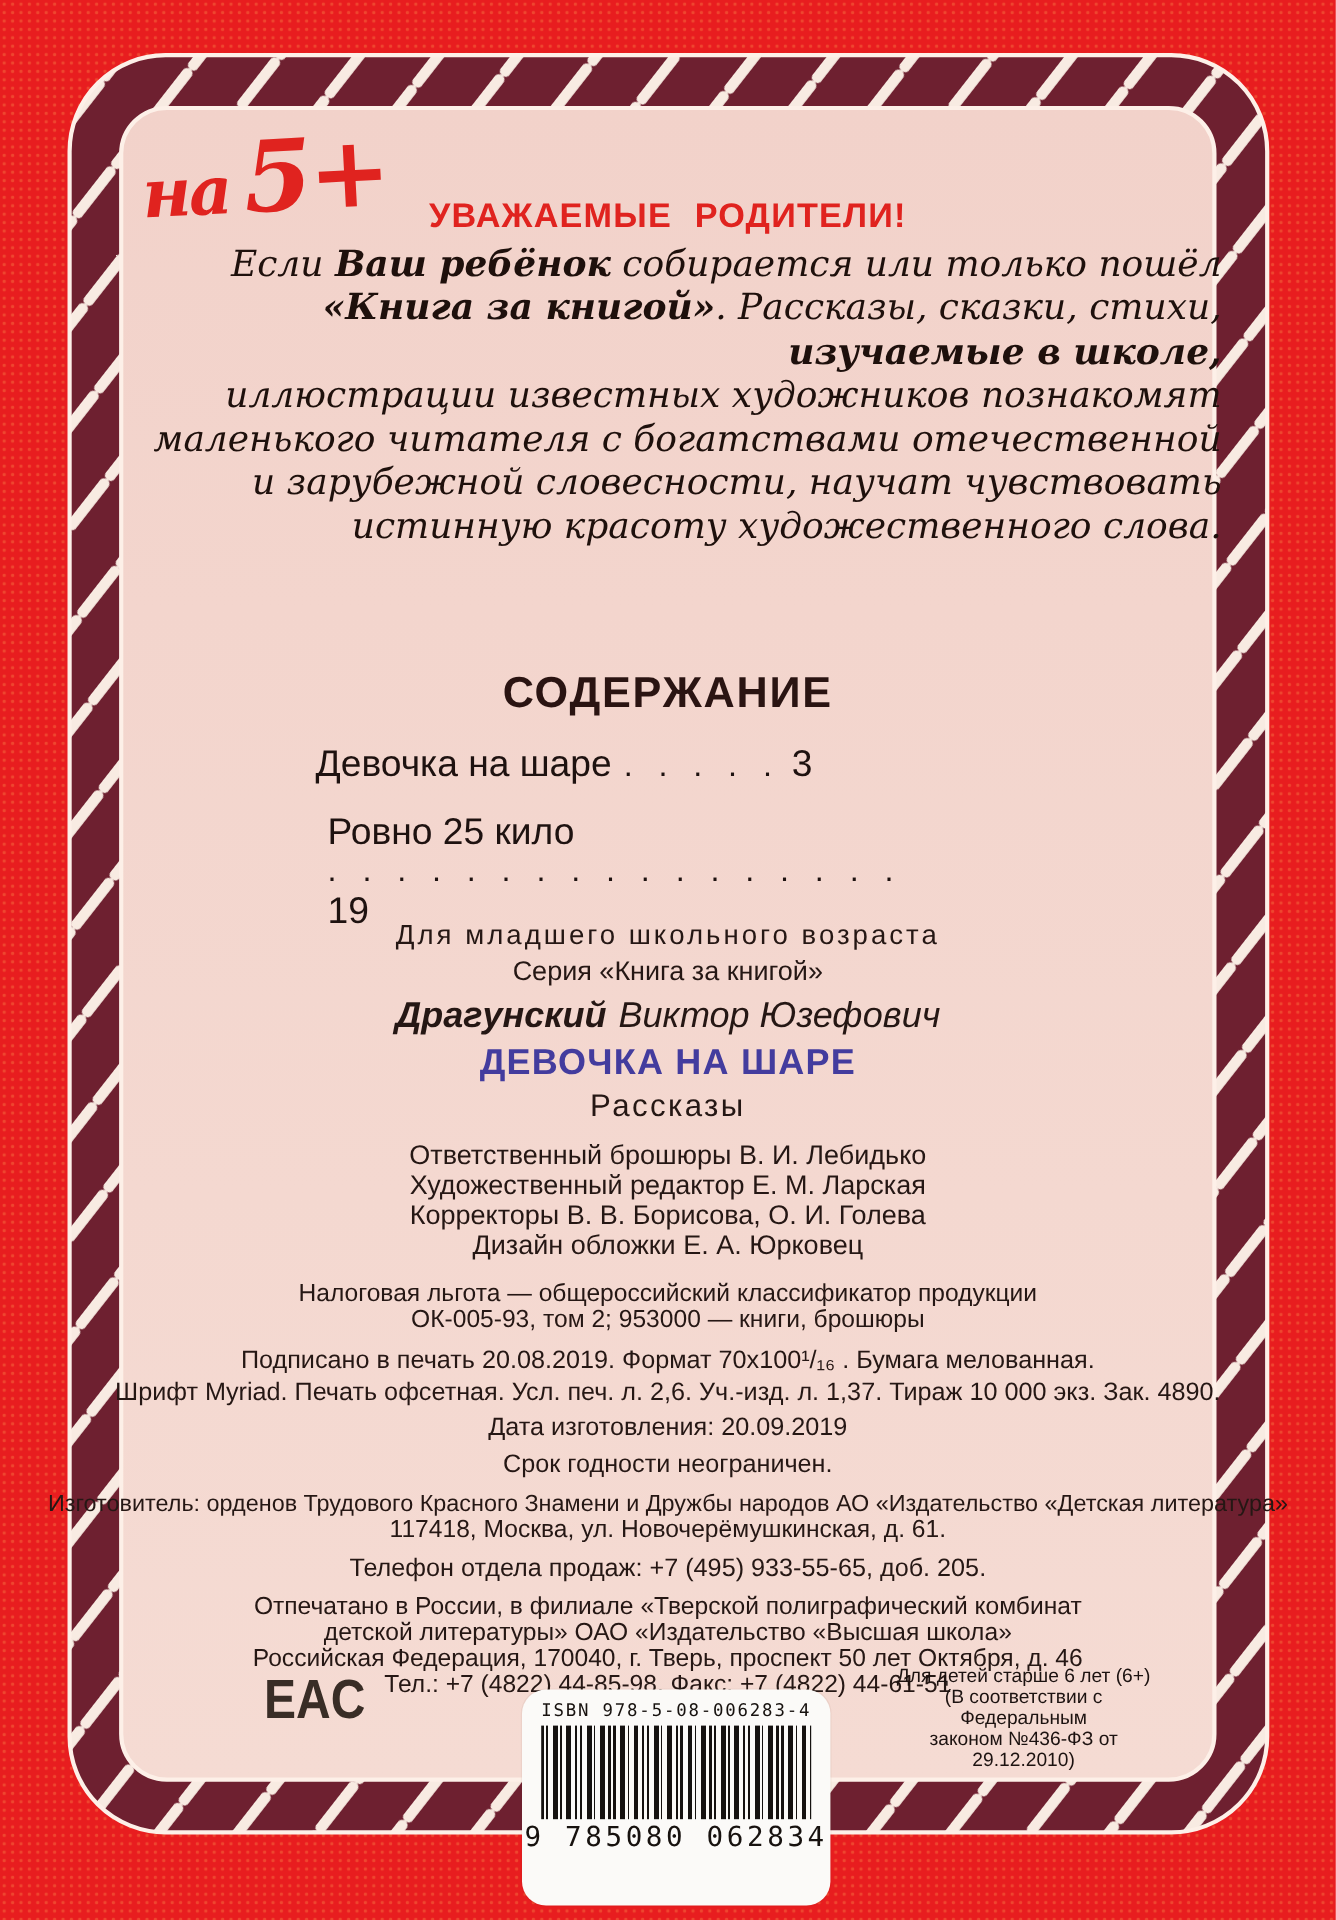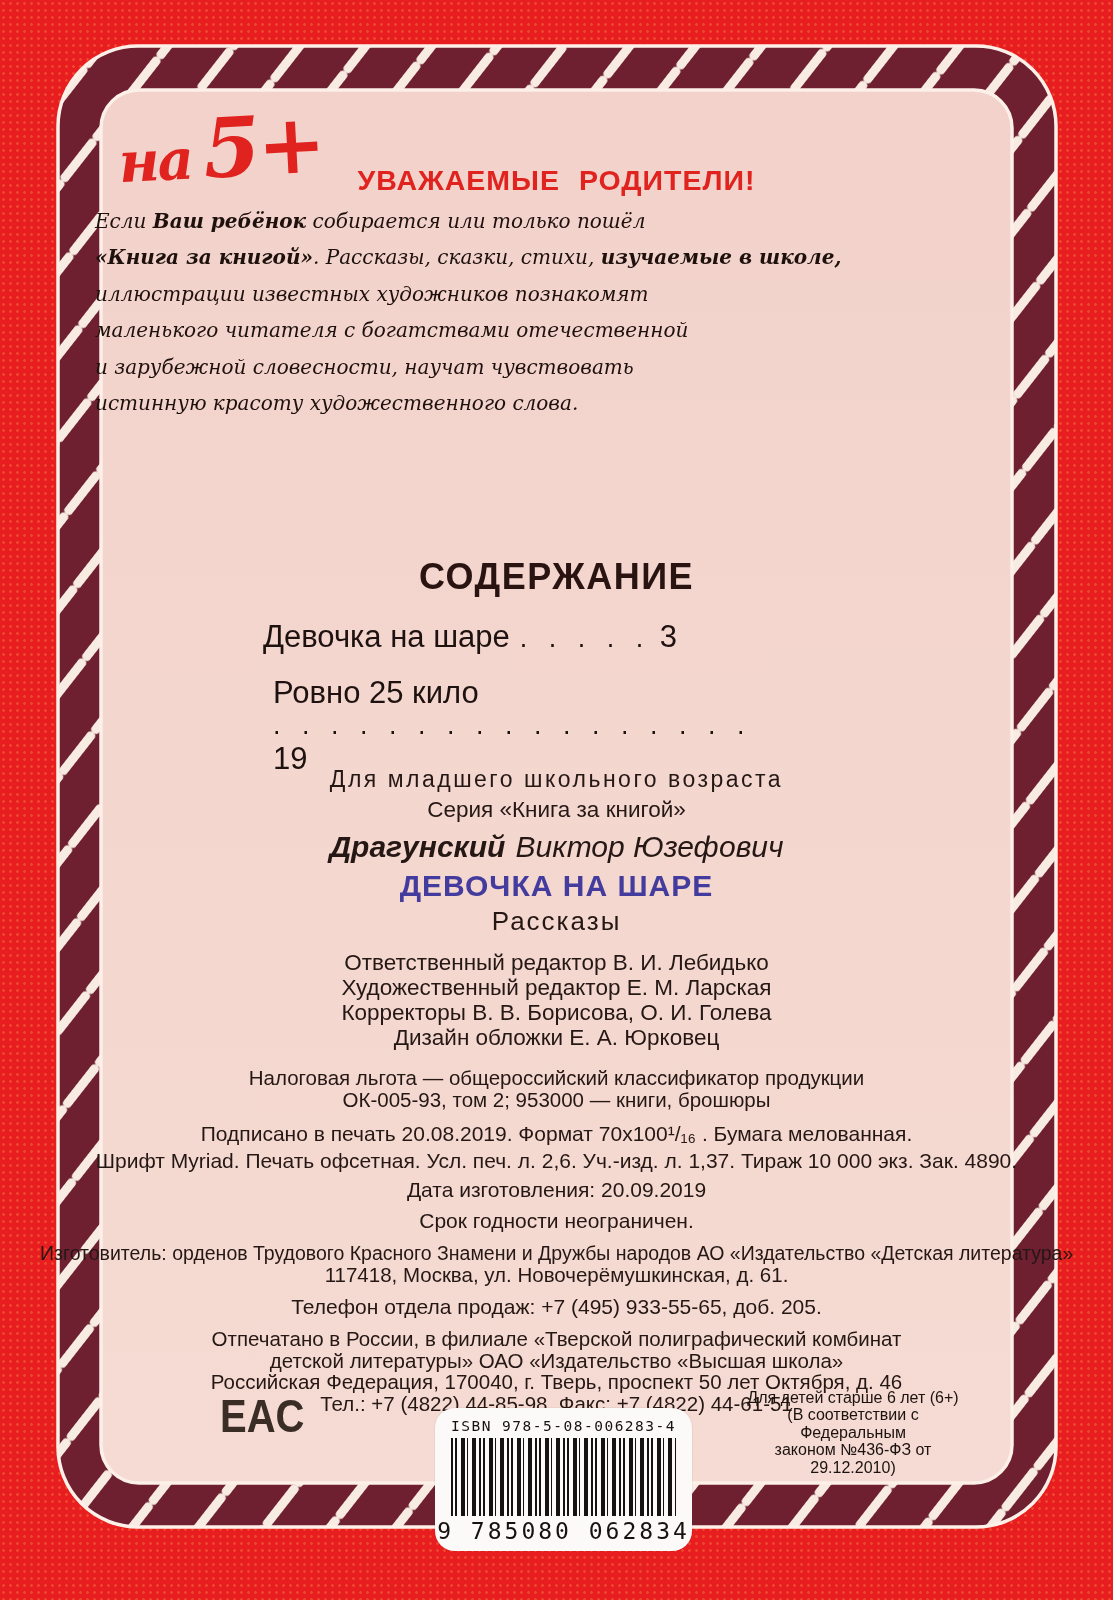--- a/index.html
+++ b/index.html
@@ -35,23 +35,23 @@
     font-style:italic;font-weight:700;transform:rotate(-3deg);
   }
   .badge .na{font-size:56px;letter-spacing:-2px;}
   .badge .five{font-size:82px;margin-left:12px;letter-spacing:-3px;}
   .heading{
     position:absolute;top:164px;left:0;width:100%;text-align:center;
     font-size:28.5px;font-weight:700;color:var(--accent-red,#e0231f);
     letter-spacing:1px;word-spacing:10px;
   }
   .intro{
-    position:absolute;top:203px;left:95px;right:95px;text-align:left;
+    position:absolute;top:203px;left:95px;right:95px;text-align:right;
     font-family:"DejaVu Serif",serif;font-style:italic;
-    font-size:20px;line-height:36.4px;color:#1e100c;
+    font-size:30px;line-height:36.4px;color:#1e100c;
   }
   .intro .b{font-weight:700;}
   .toc-title{
     position:absolute;top:556px;left:0;width:100%;text-align:center;
     font-size:36px;font-weight:700;letter-spacing:1.5px;color:#2a1412;
   }
   .toc{position:absolute;top:620px;left:263px;width:414px;font-size:31px;color:#1e1210;}
   .trow{display:flex;align-items:baseline;justify-content:space-between;line-height:33px;}
   .trow + .trow{margin-top:21px;flex-direction:column;}
   .trow .ttl{white-space:nowrap;}
@@ -81,21 +81,21 @@
   .l-phone{margin-top:10px;}
   .l-printed{font-size:20.5px;line-height:21.5px;}
   .printed-gap{margin-top:10px;}
   
   .eac{
     position:absolute;left:220px;top:1391px;z-index:4;
     font-size:40px;font-weight:800;color:#392d26;
     transform:scaleY(1.15);transform-origin:top left;letter-spacing:0px;
   }
   .bcpanel{
-    position:absolute;left:435px;top:1408px;width:257px;height:143px;z-index:4;
+    position:absolute;left:435px;top:1408px;width:257px;height:180px;z-index:4;
     background:#fbfaf8;border-radius:20px;box-shadow:0 0 0 1px rgba(80,30,20,.05);
     text-align:center;
   }
   .isbn{margin-top:10px;font-family:"DejaVu Sans Mono",monospace;font-size:14.5px;letter-spacing:1.5px;color:#17120f;}
   .bars{
     height:78px;margin:4px 16px 0;
     background-image:repeating-linear-gradient(90deg,
       #151210 0 2px,#fbfaf8 2px 4px,
       #151210 4px 6px,#fbfaf8 6px 10px,
       #151210 10px 14px,#fbfaf8 14px 16px,
@@ -160,21 +160,21 @@
     </div>
 
     <div class="imprint">
       <div class="l-age">Для младшего школьного возраста</div>
       <div class="l-series">Серия «Книга за книгой»</div>
       <div class="l-author">
         <span class="ab">Драгунский</span><span>Виктор Юзефович</span>
       </div>
       <div class="l-title">ДЕВОЧКА НА ШАРЕ</div>
       <div class="l-sub">Рассказы</div>
-      <div class="l-staff staff-gap">Ответственный редактор  В. И. Лебидько</div>
+      <div class="l-staff staff-gap">Ответственный брошюры  В. И. Лебидько</div>
       <div class="l-staff">Художественный редактор  Е. М. Ларская</div>
       <div class="l-staff">Корректоры В. В. Борисова,  О. И. Голева</div>
       <div class="l-staff">Дизайн обложки  Е. А. Юрковец</div>
       <div class="l-tax tax-gap">Налоговая льгота — общероссийский классификатор продукции</div>
       <div class="l-tax">ОК-005-93, том 2; 953000 — книги,  брошюры</div>
       <div class="l-print">Подписано в печать 20.08.2019. Формат 70х100¹/₁₆ . Бумага мелованная.</div>
       <div class="l-print2">Шрифт Myriad. Печать офсетная. Усл. печ. л. 2,6. Уч.-изд. л. 1,37. Тираж 10 000 экз. Зак. 4890.</div>
       <div class="l-date">Дата изготовления: 20.09.2019</div>
       <div class="l-shelf">Срок годности неограничен.</div>
       <div class="l-manu1">Изготовитель: орденов Трудового Красного Знамени и Дружбы народов АО «Издательство «Детская литература»</div>

